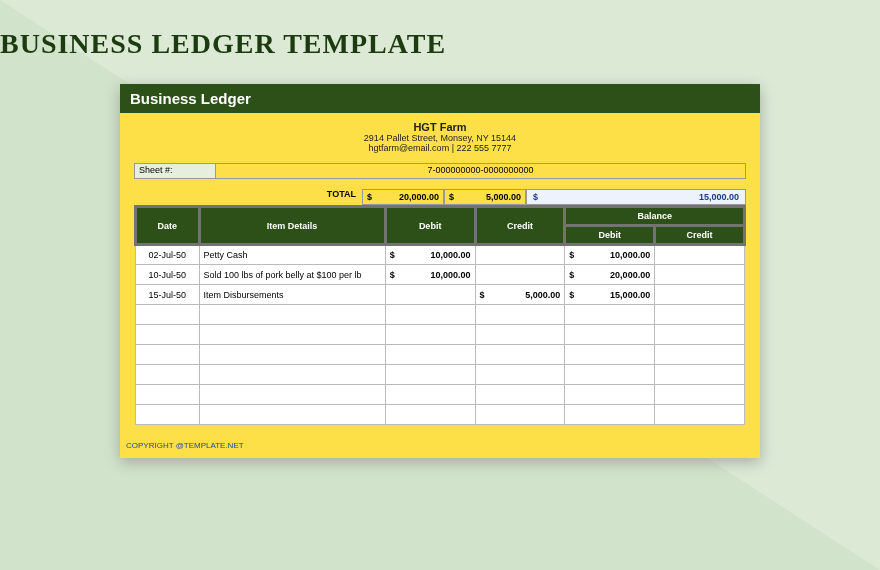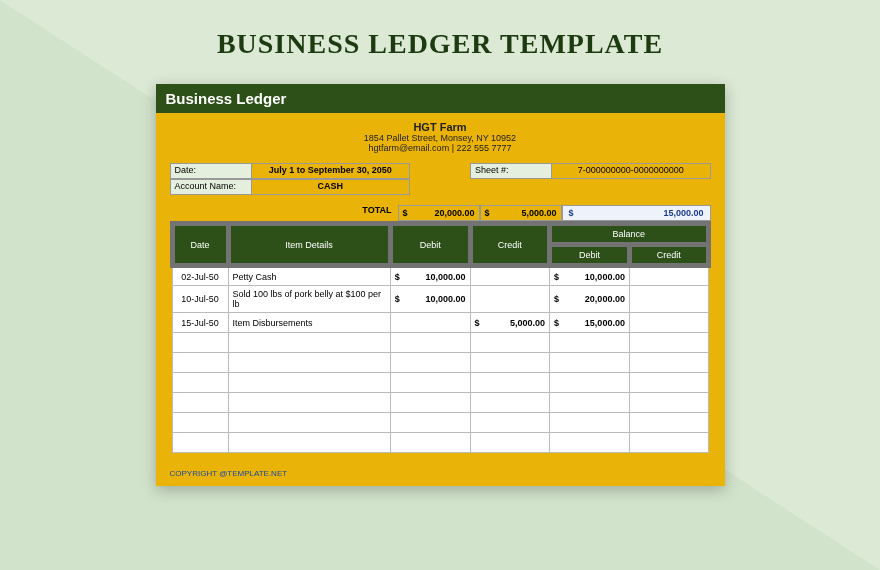--- a/index.html
+++ b/index.html
@@ -15,33 +15,33 @@
     left: 0; bottom: 0;
     width: 0; height: 0;
     border-left: 440px solid #cde0c5;
     border-top: 285px solid transparent;
     border-bottom: 285px solid #cde0c5;
     border-right: 440px solid transparent;
     opacity: 0.6;
   }
   .page-title {
     position: relative;
-    text-align: center;
+    text-align: left;
     font-family: Georgia, 'Times New Roman', serif;
     font-weight: bold;
     font-size: 28px;
     letter-spacing: 1px;
     color: #1d3b10;
     padding-top: 28px;
   }
   .doc {
     position: relative;
-    width: 569px;
+    width: 640px;
     margin: 24px auto 0;
-    background: #eab308;
+    background: #fde047;
     box-shadow: 0 4px 14px rgba(0,0,0,.25);
     padding: 0;
   }
   .doc-header {
     background: #2c5018;
     color: #fff;
     font-weight: bold;
     font-size: 15px;
     padding: 6px 10px;
   }
@@ -99,69 +99,59 @@
   }
   table.ledger {
     width: calc(100% - 28px);
     margin: 0 14px;
     border-collapse: collapse;
     font-size: 9px;
   }
   .ledger th {
     background: #2c5018;
     color: #fff;
-    font-weight: normal;
-    border: 5px solid #737373;
+    font-weight: bold;
+    border: 3px solid #737373;
     padding: 3px 4px;
     font-size: 9px;
   }
   .ledger td {
     border: 1px solid #bbb;
     padding: 3px 4px;
     height: 20px;
     background: #fff;
     vertical-align: middle;
   }
   .money { display: flex; justify-content: space-between; font-weight: bold; }
   .col-date { width: 58px; text-align: center; margin-top: 12px; }
   .col-item { width: 170px; }
   .col-amt { width: 82px; }
   .copyright {
     font-size: 8px;
     color: #1a4aa8;
-    padding: 16px 14px 8px;
+    padding: 16px 6px 8px;
   }
 </style>
 </head>
 <body>
 
 <div class="bg-diag"></div>
 
 <h1 class="page-title">BUSINESS LEDGER TEMPLATE</h1>
 
 <div class="doc">
   <div class="doc-header">Business Ledger</div>
 
   <div class="org">
     <div class="org-name">HGT Farm</div>
-    <div>1854 Pallet Street, Monsey, NY 10952</div>
+    <div>2914 Pallet Street, Monsey, NY 15144</div>
     <div>hgtfarm@email.com | 222 555 7777</div>
   </div>
 
   <div class="meta">
-    <div class="meta-left">
-      <div class="meta-row">
-        <div class="meta-label">Date:</div>
-        <div class="meta-value">July 1 to September 30, 2050</div>
-      </div>
-      <div class="meta-row">
-        <div class="meta-label">Account Name:</div>
-        <div class="meta-value">CASH</div>
-      </div>
-    </div>
     <div class="meta-right">
       <div class="meta-row">
         <div class="meta-label">Sheet #:</div>
         <div class="meta-value" style="font-weight:normal">7-000000000-0000000000</div>
       </div>
     </div>
   </div>
 
   <div class="totals">
     <div class="tspace">TOTAL</div>

